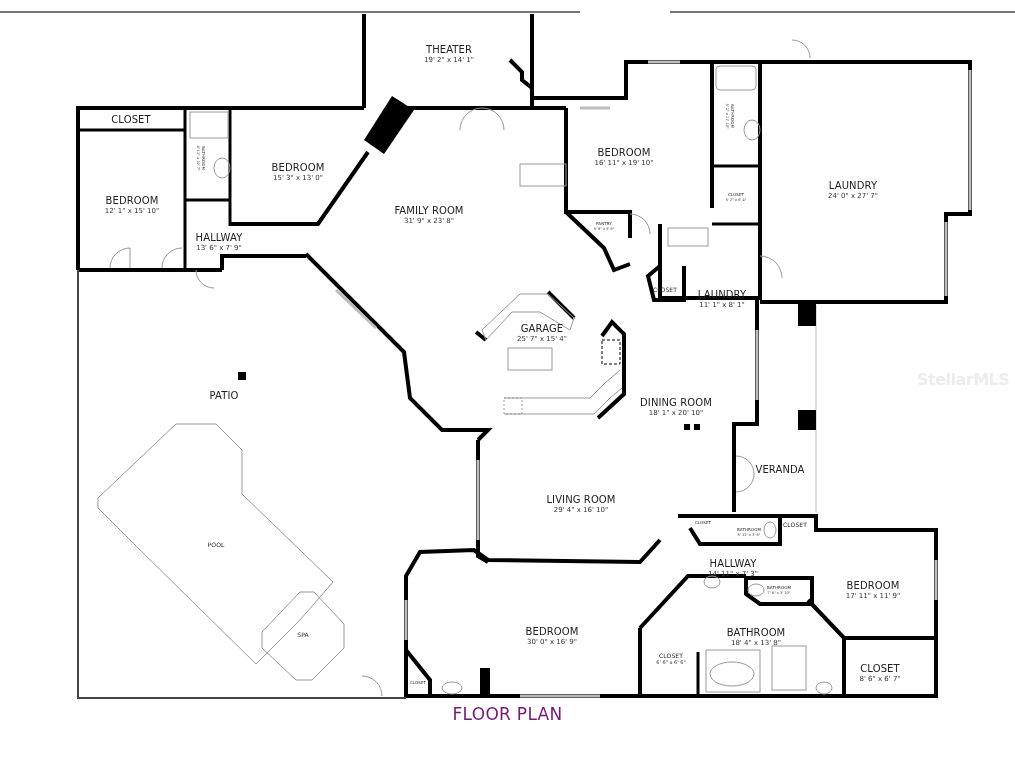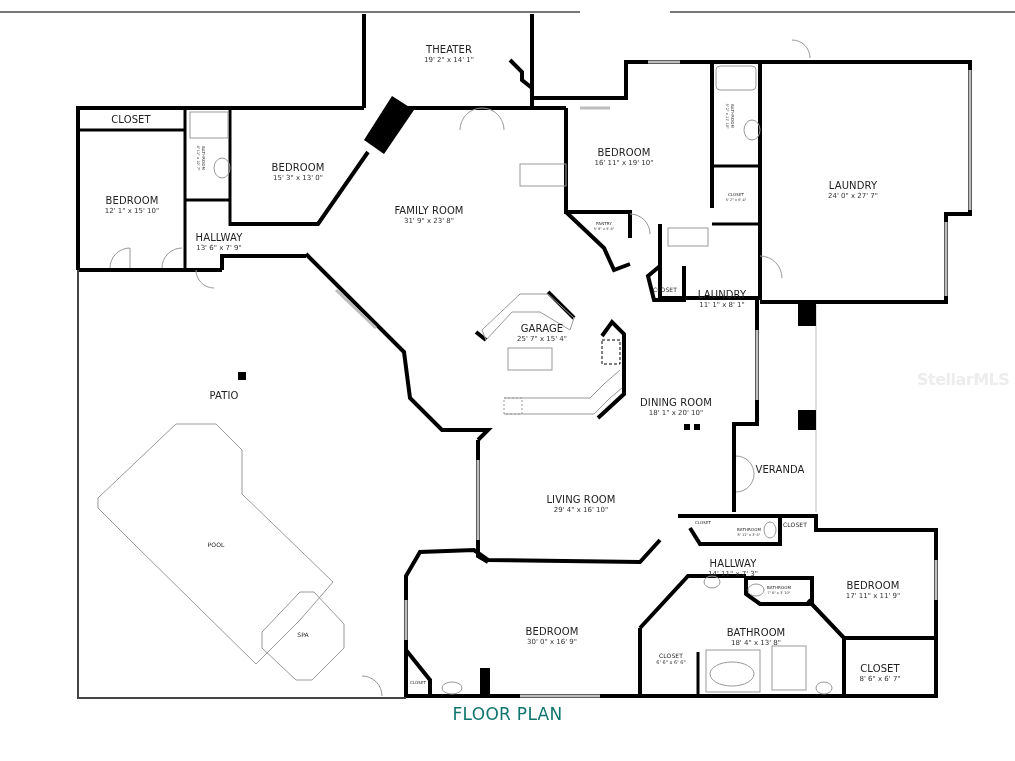--- a/index.html
+++ b/index.html
@@ -6,21 +6,21 @@
   body { width:1015px; height:761px; position:relative; overflow:hidden; font-family:"DejaVu Sans", sans-serif; }
   #plan { position:absolute; left:0; top:0; width:1015px; height:761px; }
   .room-label { position:absolute; transform:translateX(-50%); text-align:center; color:#222; line-height:1.15; white-space:nowrap; }
   .room-label .n { display:block; font-size:10px; letter-spacing:0.1px; }
   .room-label .d { display:block; font-size:7px; color:#333; }
   .room-label.small .n { font-size:6px; }
   .room-label.small .d { font-size:5px; }
   .room-label.tiny .n { font-size:4px; }
   .room-label.tiny .d { font-size:3.5px; }
   .room-label.vert { transform:translate(-50%,-50%) rotate(90deg); }
-  #caption { position:absolute; left:0; width:1015px; top:704px; text-align:center; font-size:17px; color:#0f766e; letter-spacing:0.3px; }
+  #caption { position:absolute; left:0; width:1015px; top:704px; text-align:center; font-size:17px; color:#701a75; letter-spacing:0.3px; }
   #watermark { position:absolute; left:917px; top:370px; font-size:16px; font-weight:bold; color:#ededed; letter-spacing:-0.5px; }
 </style>
 </head>
 <body>
 
 <svg id="plan" viewBox="0 0 1015 761" xmlns="http://www.w3.org/2000/svg">
 
   <line x1="0" y1="12" x2="580" y2="12" stroke="#777" stroke-width="2"></line>
   <line x1="670" y1="12" x2="1015" y2="12" stroke="#777" stroke-width="2"></line>
 

